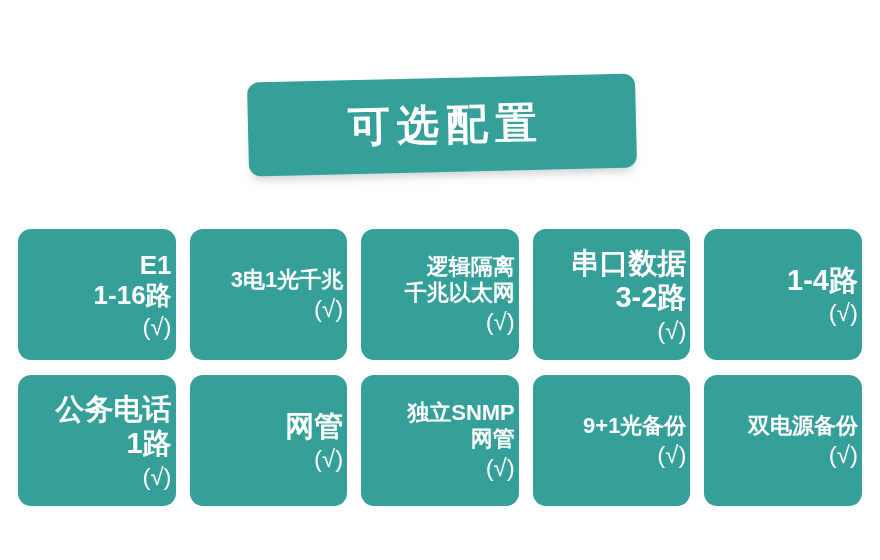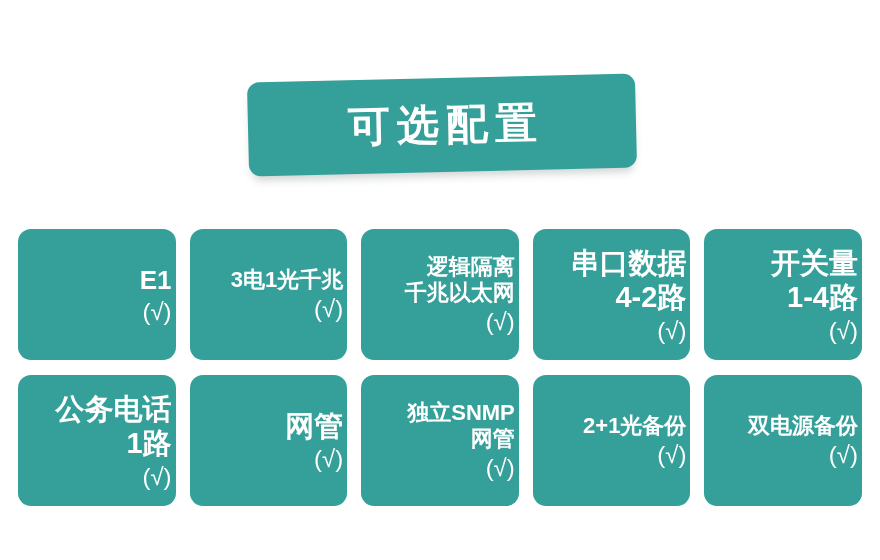--- a/index.html
+++ b/index.html
@@ -108,46 +108,46 @@
   <div id="banner">
     <div id="banner-title">可选配置</div>
   </div>
 </div>
 
 <div id="cards-grid">
     <div class="card-row">
       <div class="card">
         <div class="card-lines">
           <div class="card-line sz-xl">E1</div>
+          <div class="card-line sz-xl">1-16路</div>
           <div class="card-line check">(√)</div>
         </div>
       </div>
       <div class="card two-line">
         <div class="card-lines">
           <div class="card-line sz-md">3电1光千兆</div>
           <div class="card-line check">(√)</div>
         </div>
       </div>
       <div class="card">
         <div class="card-lines">
           <div class="card-line sz-md">逻辑隔离</div>
           <div class="card-line sz-md">千兆以太网</div>
           <div class="card-line check">(√)</div>
         </div>
       </div>
       <div class="card">
         <div class="card-lines">
           <div class="card-line sz-lg">串口数据</div>
-          <div class="card-line sz-lg">4-2路</div>
+          <div class="card-line sz-lg">3-2路</div>
           <div class="card-line check">(√)</div>
         </div>
       </div>
       <div class="card">
         <div class="card-lines">
-          <div class="card-line sz-lg">开关量</div>
           <div class="card-line sz-lg">1-4路</div>
           <div class="card-line check">(√)</div>
         </div>
       </div>
     </div>
     <div class="card-row">
       <div class="card">
         <div class="card-lines">
           <div class="card-line sz-lg">公务电话</div>
           <div class="card-line sz-lg">1路</div>
@@ -162,21 +162,21 @@
       </div>
       <div class="card">
         <div class="card-lines">
           <div class="card-line sz-md">独立SNMP</div>
           <div class="card-line sz-md">网管</div>
           <div class="card-line check">(√)</div>
         </div>
       </div>
       <div class="card two-line">
         <div class="card-lines">
-          <div class="card-line sz-md">2+1光备份</div>
+          <div class="card-line sz-md">9+1光备份</div>
           <div class="card-line check">(√)</div>
         </div>
       </div>
       <div class="card two-line">
         <div class="card-lines">
           <div class="card-line sz-md">双电源备份</div>
           <div class="card-line check">(√)</div>
         </div>
       </div>
     </div>

